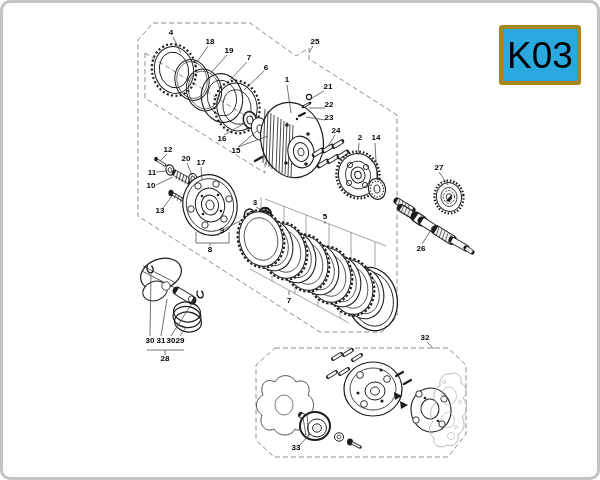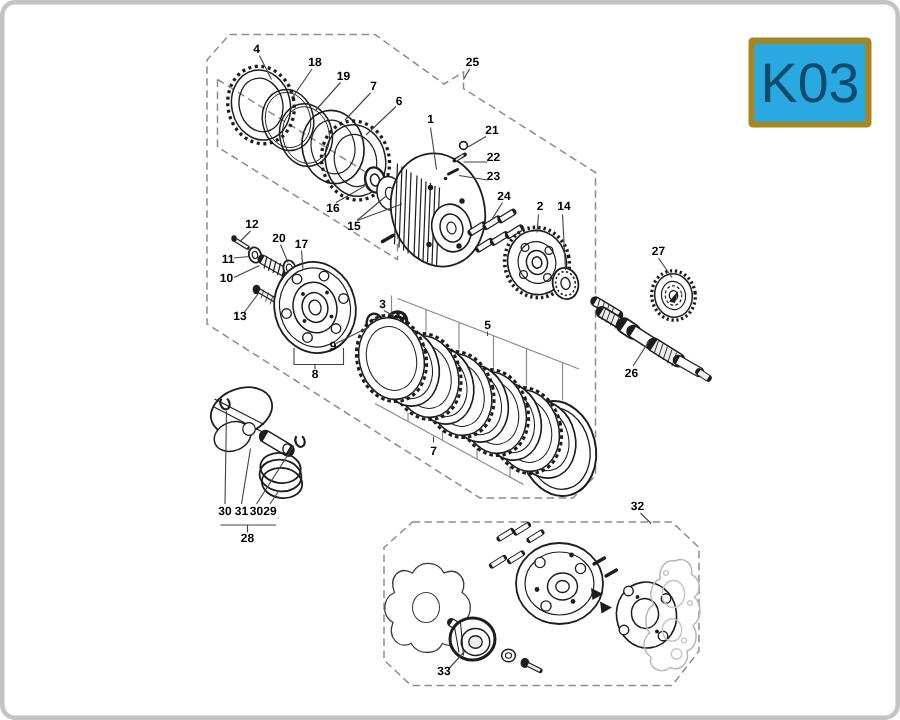--- a/index.html
+++ b/index.html
@@ -344,16 +344,16 @@
       <text x="436" y="167" text-anchor="middle" fill="#000000" stroke="none" class="plbl">27</text>
       <text x="418" y="248" text-anchor="middle" fill="#000000" stroke="none" class="plbl">26</text>
       <text x="147" y="340" text-anchor="middle" fill="#000000" stroke="none" class="plbl">30</text>
       <text x="158" y="340" text-anchor="middle" fill="#000000" stroke="none" class="plbl">31</text>
       <text x="168" y="340" text-anchor="middle" fill="#000000" stroke="none" class="plbl">30</text>
       <text x="177" y="340" text-anchor="middle" fill="#000000" stroke="none" class="plbl">29</text>
       <text x="162" y="358" text-anchor="middle" fill="#000000" stroke="none" class="plbl">28</text>
       <text x="422" y="337" text-anchor="middle" fill="#000000" stroke="none" class="plbl">32</text>
       <text x="293" y="447" text-anchor="middle" fill="#000000" stroke="none" class="plbl">33</text>
     </svg>
-  <div class="badge" style="background: rgb(41, 169, 224); border-color: rgb(168, 134, 31); color: #0c4a6e;">
+  <div class="badge" style="background: rgb(41, 169, 224); border-color: rgb(168, 134, 31); color: #000000;">
     <span>K03</span>
   </div>
 </div>
 
 </body></html>

